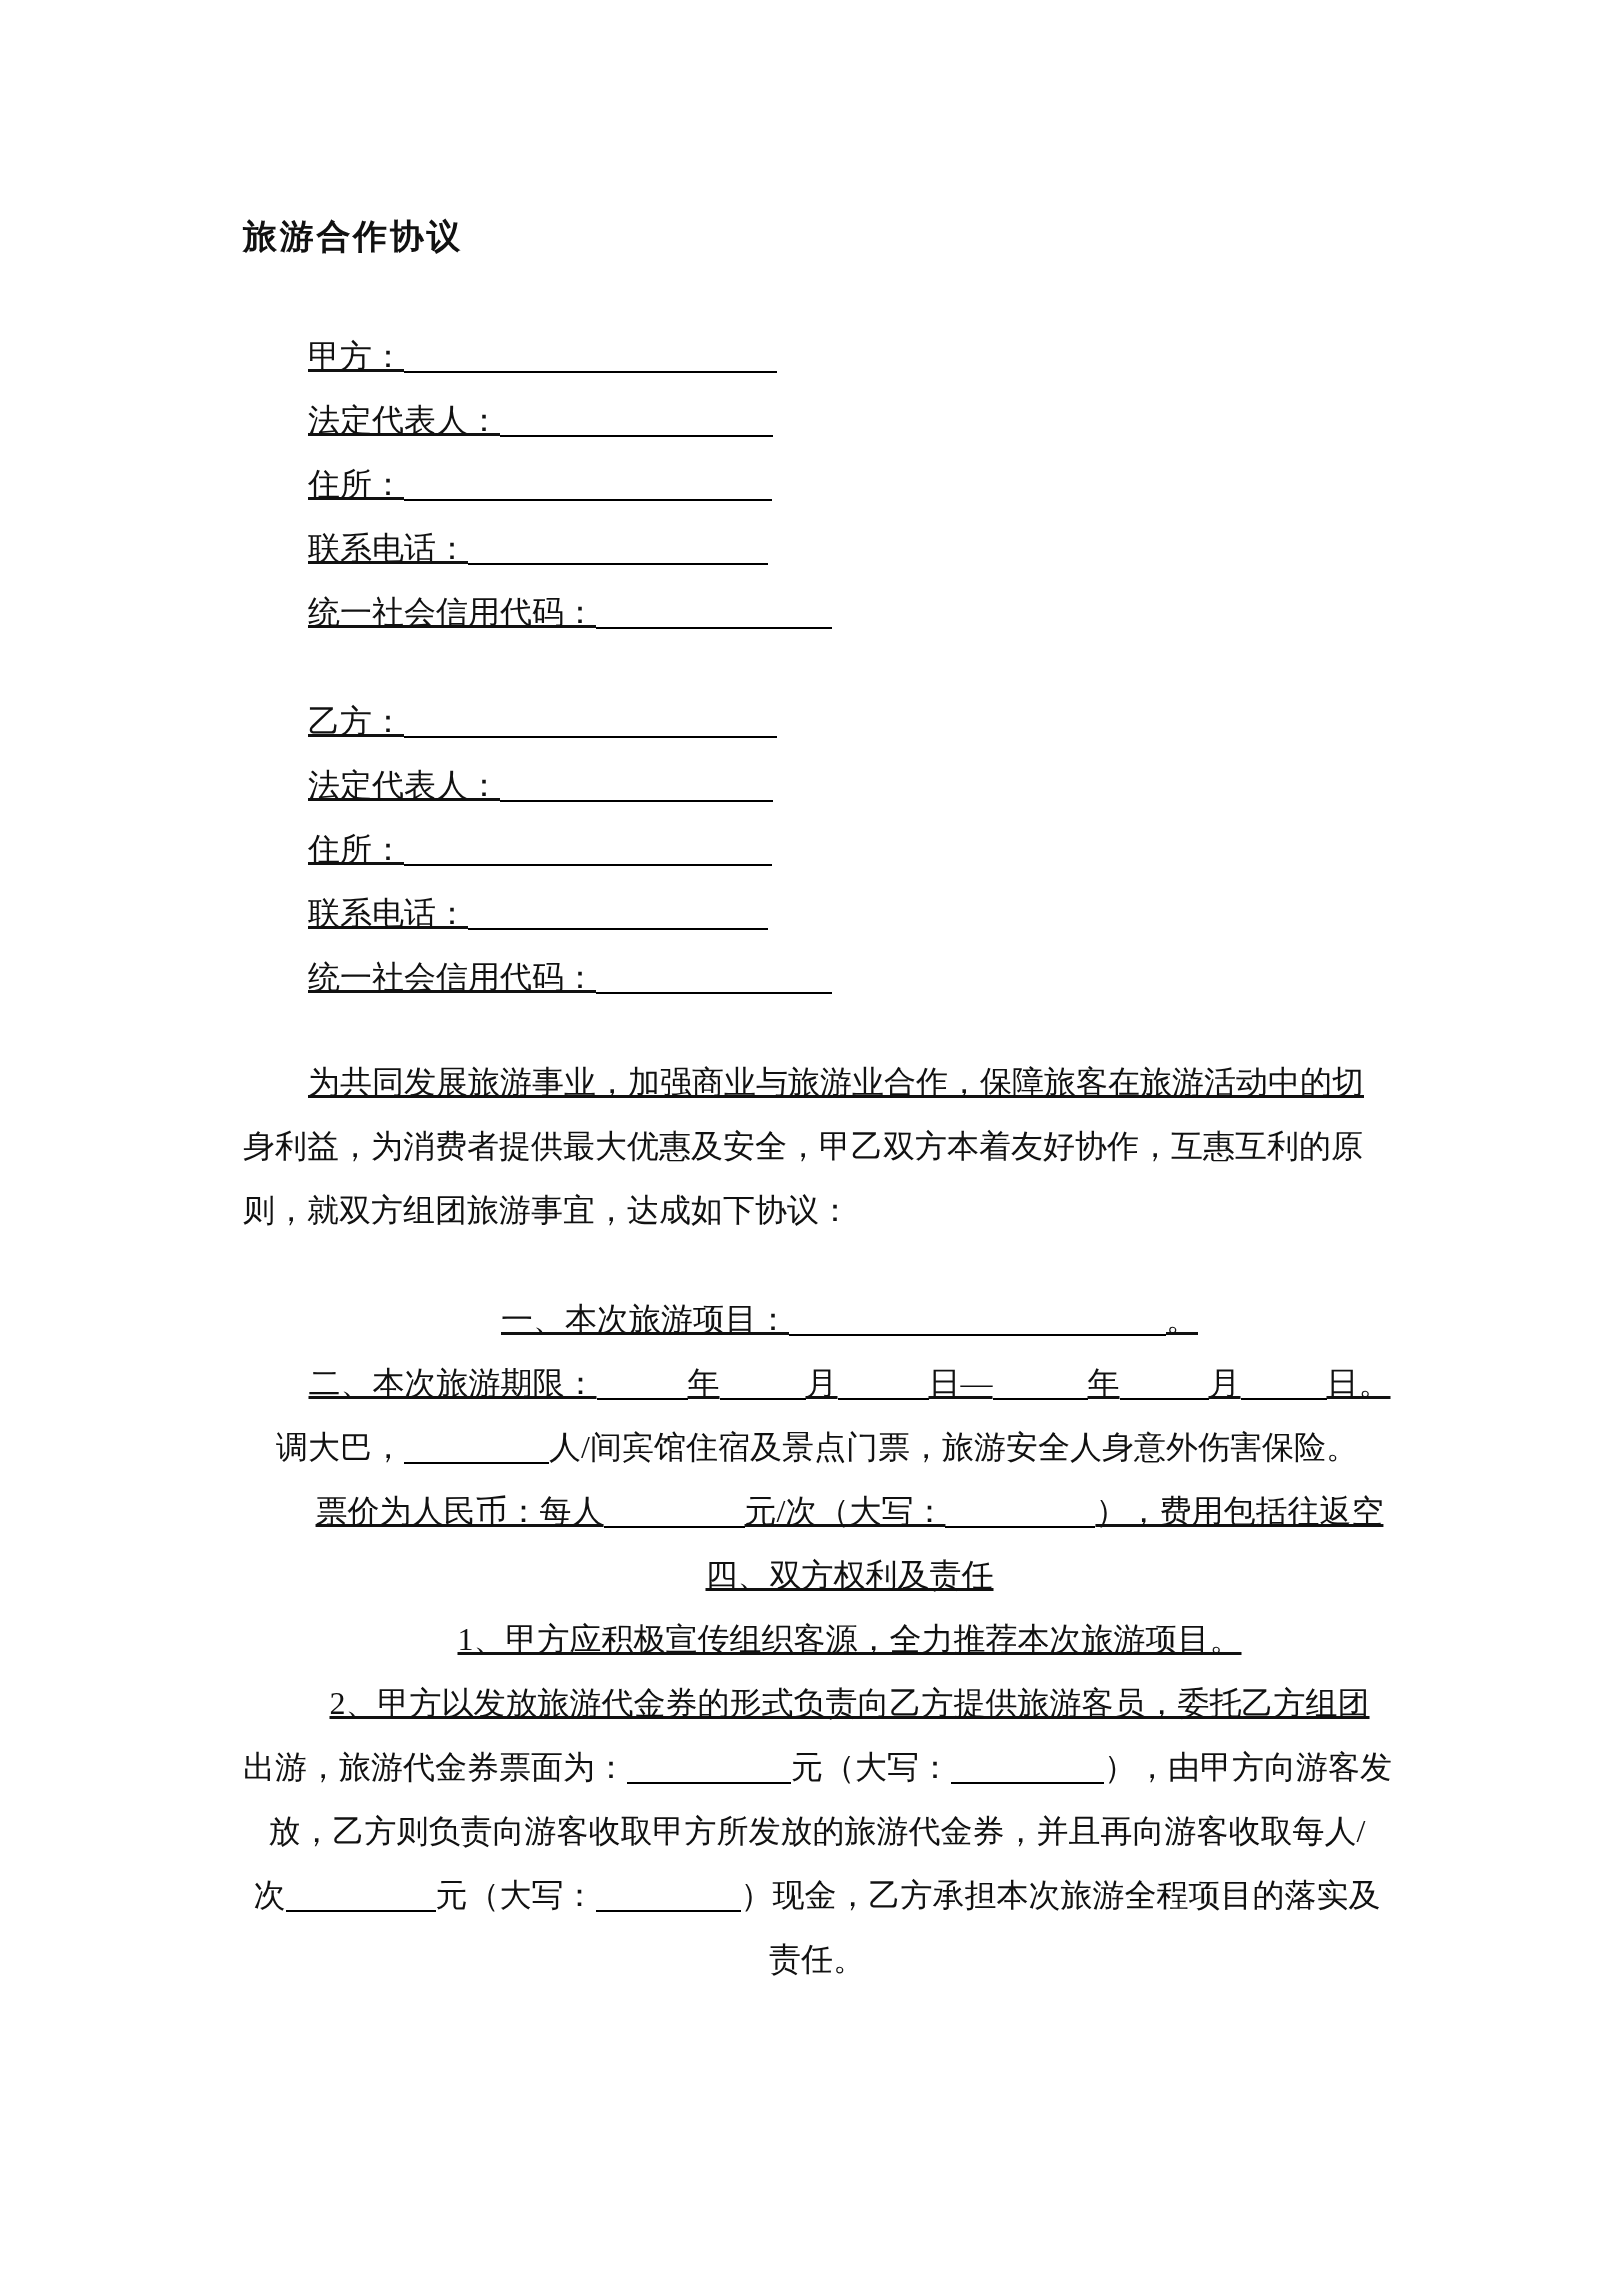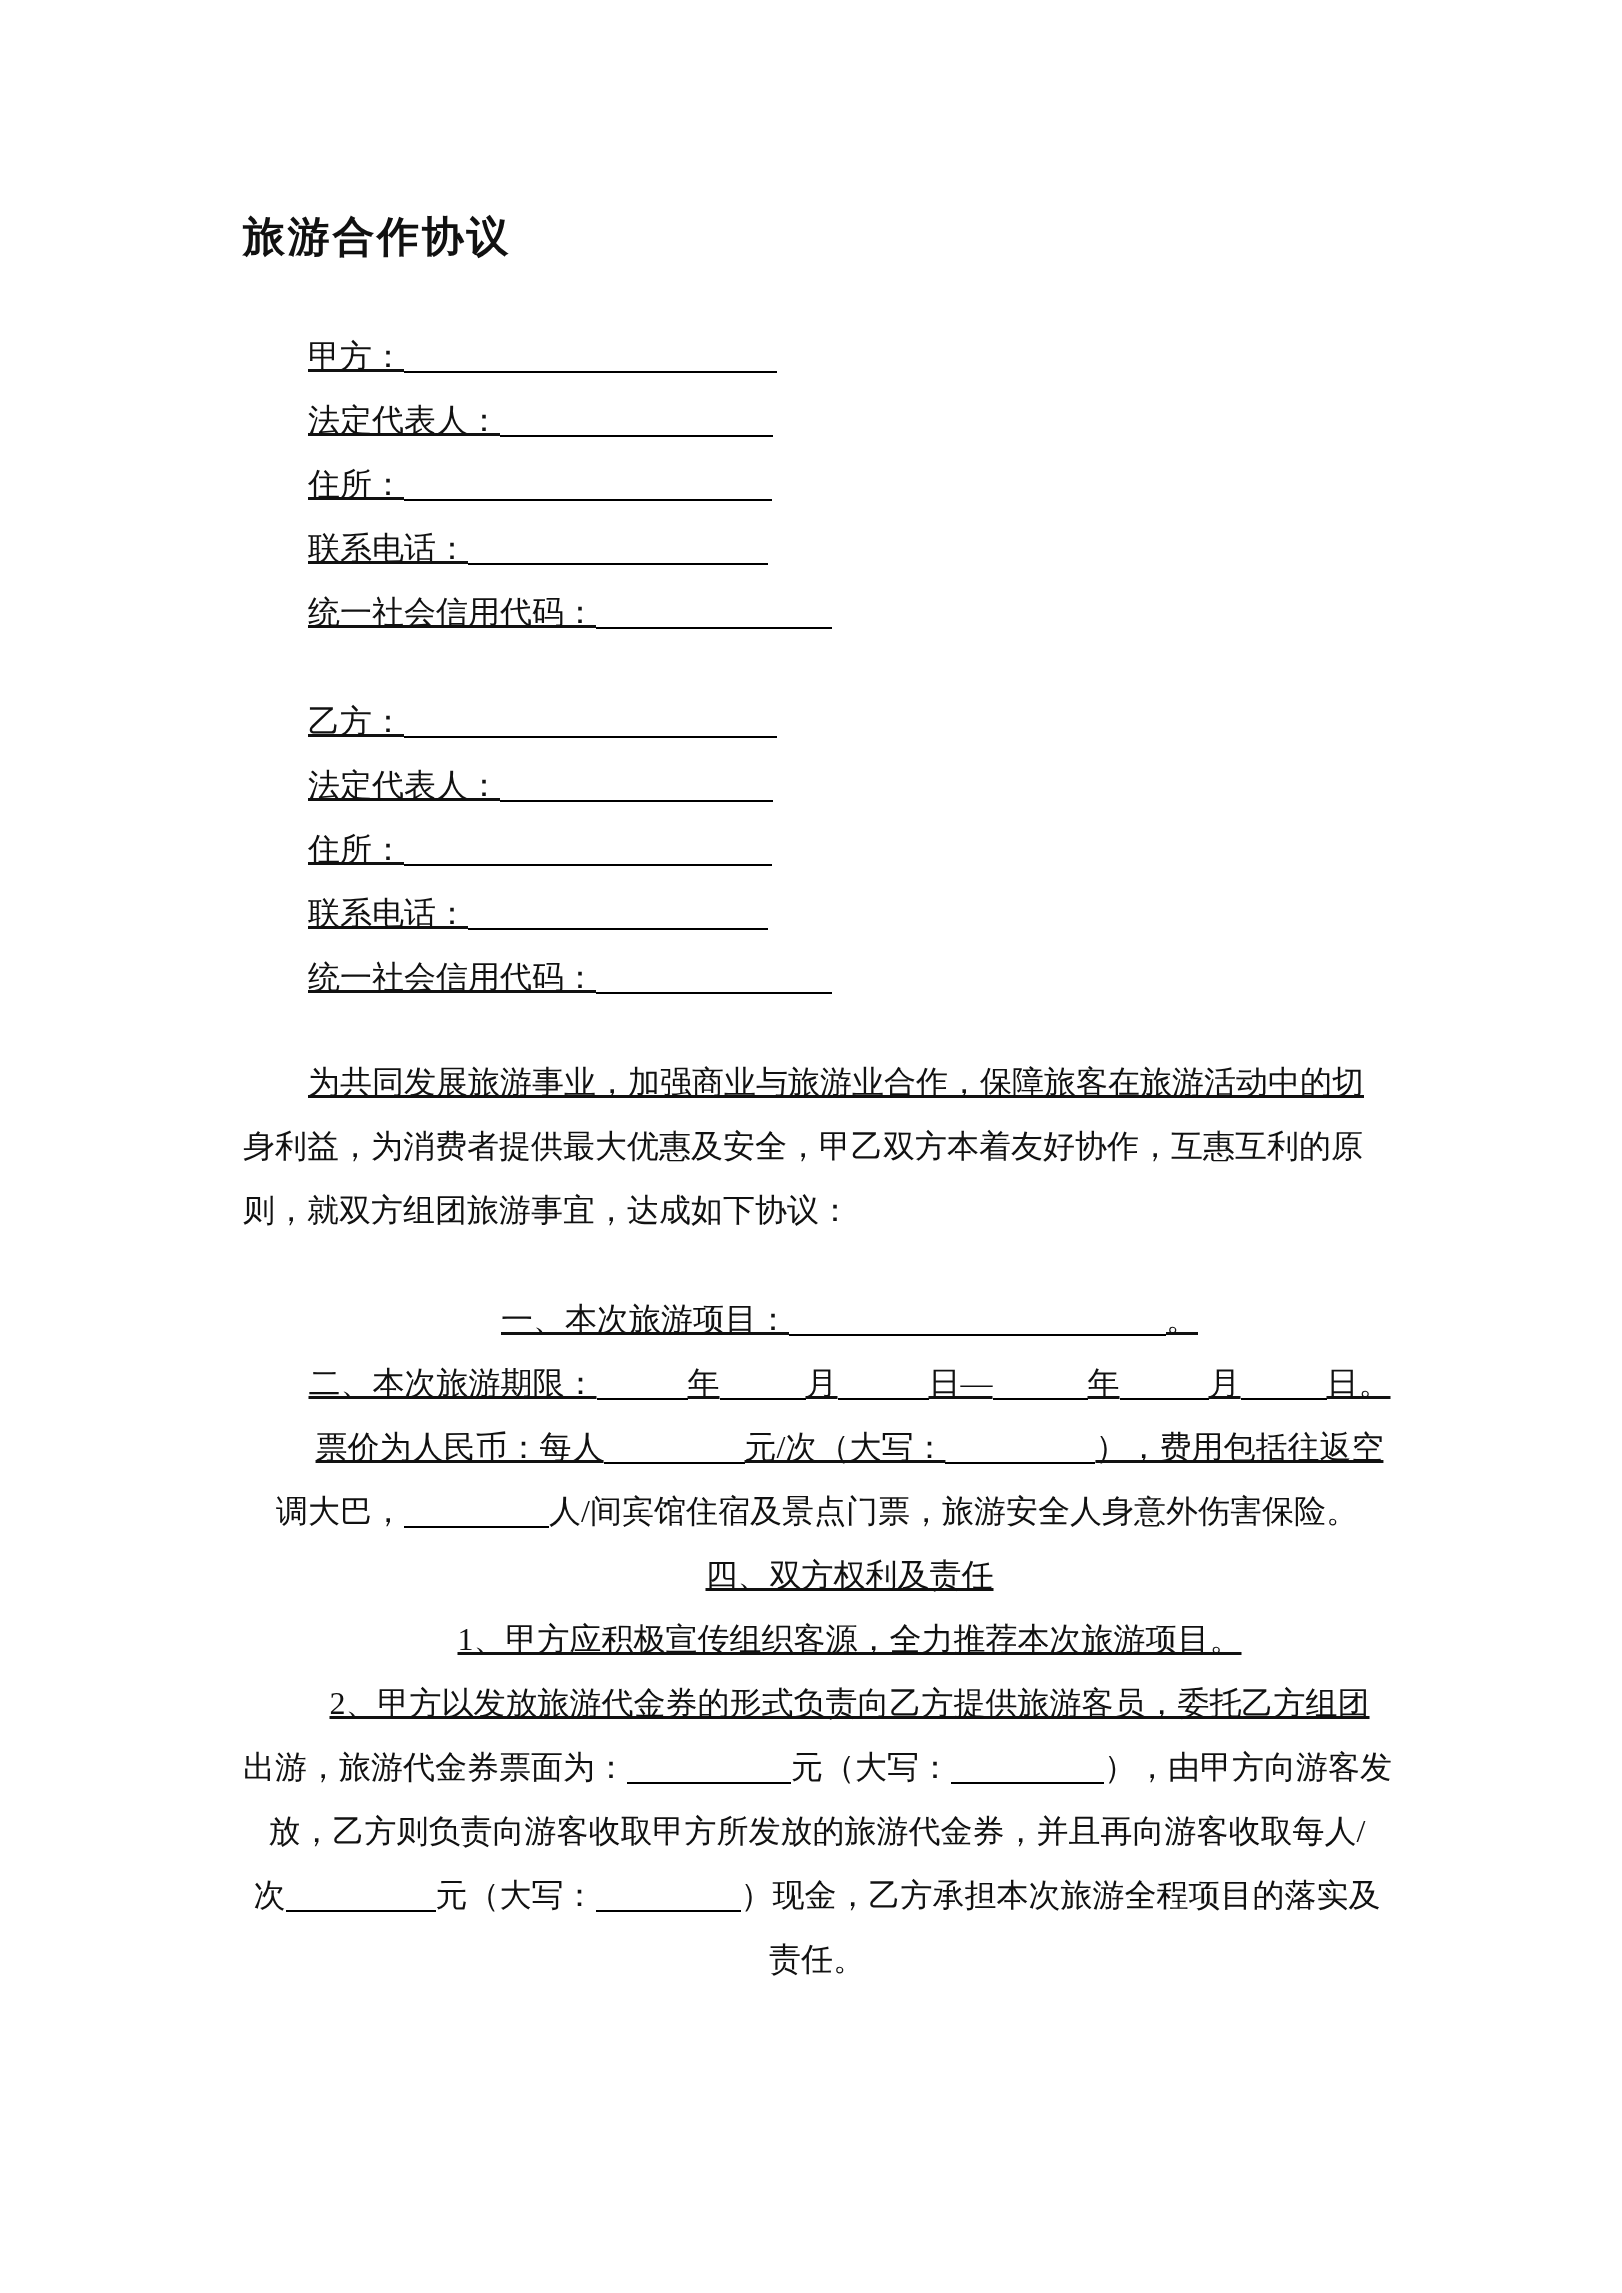--- a/index.html
+++ b/index.html
@@ -3,21 +3,21 @@
 <meta charset="utf-8">
 <style>
   html,body{margin:0;padding:0;background:#e8e8e8;}
   .page{
     width:1623px;height:2294px;background:#ffffff;margin:0 auto;
     font-family:"Liberation Serif","DejaVu Serif",serif;
     color:#111111;font-size:32px;overflow:hidden;box-sizing:border-box;
     padding:205px 232px 0 243px;
   }
   .doc-title{
-    font-size:42px;font-weight:bold;line-height:64px;letter-spacing:2.7px;
+    font-size:34px;font-weight:bold;line-height:64px;letter-spacing:2.7px;
   }
   .line{line-height:64px;height:64px;white-space:nowrap;}
   .indent{padding-left:65px;text-decoration:underline;}
   .blank{
     display:inline-block;height:3.6px;border-bottom:2.7px solid #000000;
     vertical-align:-5.5px;
   }
   .block-party-a{margin-top:55px;}
   .block-party-b{margin-top:45px;}
   .block-preamble{margin-top:41px;}
@@ -44,22 +44,22 @@
         <div class="line indent"><span>统一社会信用代码：</span><span class="blank" style="width: 236px;"></span></div>
       </div>
       <div class="block block-preamble">
         <div class="line indent"><span>为共同发展旅游事业，加强商业与旅游业合作，保障旅客在旅游活动中的切</span></div>
         <div class="line"><span>身利益，为消费者提供最大优惠及安全，甲乙双方本着友好协作，互惠互利的原</span></div>
         <div class="line"><span>则，就双方组团旅游事宜，达成如下协议：</span></div>
       </div>
       <div class="block block-clauses">
         <div class="line indent"><span>一、本次旅游项目：</span><span class="blank" style="width: 377px;"></span><span>。</span></div>
         <div class="line indent"><span>二、本次旅游期限：</span><span class="blank" style="width: 91px;"></span><span>年</span><span class="blank" style="width: 86px;"></span><span>月</span><span class="blank" style="width: 91px;"></span><span>日—</span><span class="blank" style="width: 95px;"></span><span>年</span><span class="blank" style="width: 89px;"></span><span>月</span><span class="blank" style="width: 86px;"></span><span>日。</span></div>
+        <div class="line"><span>调大巴，</span><span class="blank" style="width: 145px;"></span><span>人/间宾馆住宿及景点门票，旅游安全人身意外伤害保险。</span></div>
         <div class="line indent"><span>票价为人民币：每人</span><span class="blank" style="width: 141px;"></span><span>元/次（大写：</span><span class="blank" style="width: 150px;"></span><span>），费用包括往返空</span></div>
-        <div class="line"><span>调大巴，</span><span class="blank" style="width: 145px;"></span><span>人/间宾馆住宿及景点门票，旅游安全人身意外伤害保险。</span></div>
         <div class="line indent"><span>四、双方权利及责任</span></div>
         <div class="line indent"><span>1、甲方应积极宣传组织客源，全力推荐本次旅游项目。</span></div>
         <div class="line indent"><span>2、甲方以发放旅游代金券的形式负责向乙方提供旅游客员，委托乙方组团</span></div>
         <div class="line"><span>出游，旅游代金券票面为：</span><span class="blank" style="width: 164px;"></span><span>元（大写：</span><span class="blank" style="width: 153px;"></span><span>），由甲方向游客发</span></div>
         <div class="line"><span>放，乙方则负责向游客收取甲方所发放的旅游代金券，并且再向游客收取每人/</span></div>
         <div class="line"><span>次</span><span class="blank" style="width: 150px;"></span><span>元（大写：</span><span class="blank" style="width: 145px;"></span><span>）现金，乙方承担本次旅游全程项目的落实及</span></div>
         <div class="line"><span>责任。</span></div>
       </div>
     </div>
 </div>

